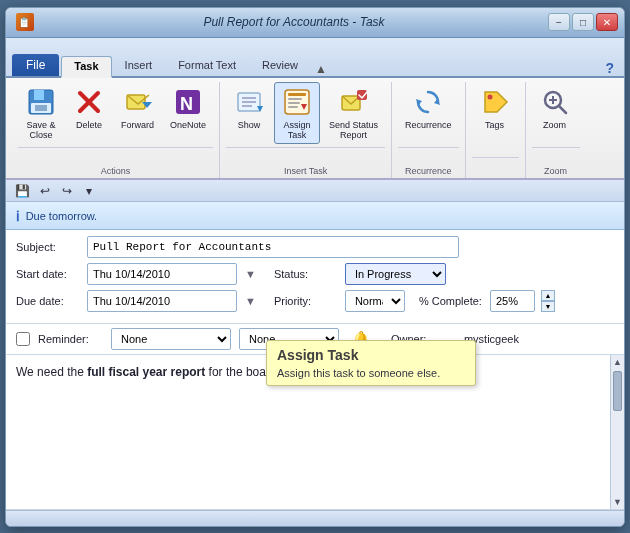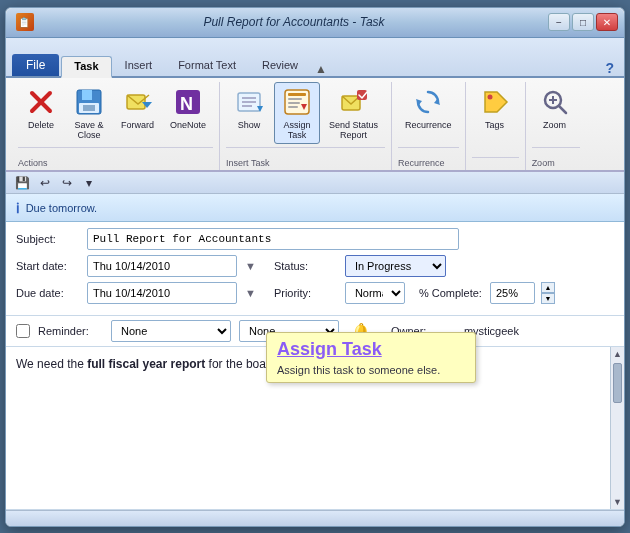--- a/index.html
+++ b/index.html
@@ -129,22 +129,23 @@
     .ribbon-group:last-child { border-right: none; }
     .ribbon-group-buttons {
       display: flex;
       gap: 2px;
       flex: 1;
       align-items: flex-start;
     }
     .ribbon-group-label {
       font-size: 9px;
       color: #556;
+      text-align: center;
       margin-top: 2px;
-      padding-top: 10px;
+      padding-top: 18px;
       border-top: 1px solid #ccd;
     }
     .ribbon-btn-large {
       display: flex;
       flex-direction: column;
       align-items: center;
       padding: 3px 6px;
       cursor: pointer;
       border: 1px solid transparent;
       border-radius: 3px;
@@ -288,25 +289,24 @@
       border: 1px solid #c8c080;
       border-radius: 3px;
       padding: 6px 10px;
       box-shadow: 2px 2px 5px rgba(0,0,0,0.2);
       z-index: 100;
       top: 138px;
       left: 260px;
       width: 210px;
     }
     .tooltip-title {
-      font-size: 18px;
+      font-size: 14px;
       font-weight: bold;
-      color: #8b5cf6;
+      color: #404040;
       margin-bottom: 4px;
-      text-decoration: underline;
     }
     .tooltip-desc {
       font-size: 11px;
       color: #334;
     }
     .window-body { position: relative; flex: 1; display: flex; flex-direction: column; }
 
     
     .stepper { display: flex; flex-direction: column; height: 22px; }
     .stepper-btn { height: 11px; width: 14px; display: flex; align-items: center; justify-content: center; border: 1px solid #90b0d0; background: #e8f0f8; font-size: 7px; cursor: pointer; }
@@ -335,37 +335,37 @@
     <span class="expand-icon">▲</span>
     <span class="help-icon">?</span>
   </div>
 
   <div class="ribbon">
 
     <div class="ribbon-group">
       <div class="ribbon-group-buttons">
         <div class="ribbon-btn-large">
           <div class="ribbon-btn-icon">
-            <svg width="28" height="28" viewBox="0 0 28 28">
-              <line x1="5" y1="5" x2="23" y2="23" stroke="#cc2222" stroke-width="4" stroke-linecap="round"></line>
-              <line x1="23" y1="5" x2="5" y2="23" stroke="#cc2222" stroke-width="4" stroke-linecap="round"></line>
-            </svg>
-          </div>
-          <span style="font-size:9px">Delete</span>
-        </div>
-        <div class="ribbon-btn-large">
-          <div class="ribbon-btn-icon">
             <svg width="30" height="30" viewBox="0 0 30 30">
               <rect x="3" y="3" width="24" height="24" rx="2" fill="#4488cc" stroke="#2266aa" stroke-width="1"></rect>
               <rect x="8" y="3" width="10" height="10" fill="#88ccff"></rect>
               <rect x="5" y="16" width="20" height="10" rx="1" fill="#ddeeff"></rect>
               <rect x="9" y="18" width="12" height="6" fill="#88aacc"></rect>
             </svg>
           </div>
           <span style="font-size:9px;line-height:1.2">Save &amp;<br>Close</span>
+        </div>
+        <div class="ribbon-btn-large">
+          <div class="ribbon-btn-icon">
+            <svg width="28" height="28" viewBox="0 0 28 28">
+              <line x1="5" y1="5" x2="23" y2="23" stroke="#cc2222" stroke-width="4" stroke-linecap="round"></line>
+              <line x1="23" y1="5" x2="5" y2="23" stroke="#cc2222" stroke-width="4" stroke-linecap="round"></line>
+            </svg>
+          </div>
+          <span style="font-size:9px">Delete</span>
         </div>
         <div class="ribbon-btn-large">
           <div class="ribbon-btn-icon">
             <svg width="28" height="28" viewBox="0 0 28 28">
               <rect x="3" y="7" width="18" height="14" rx="2" fill="#f0e060" stroke="#c0a020" stroke-width="1.5"></rect>
               <polyline points="3,7 14,16 25,7" fill="none" stroke="#c0a020" stroke-width="1.5"></polyline>
               <polygon points="18,14 28,14 23,20" fill="#3388cc"></polygon>
             </svg>
           </div>
           <span style="font-size:9px">Forward</span>

